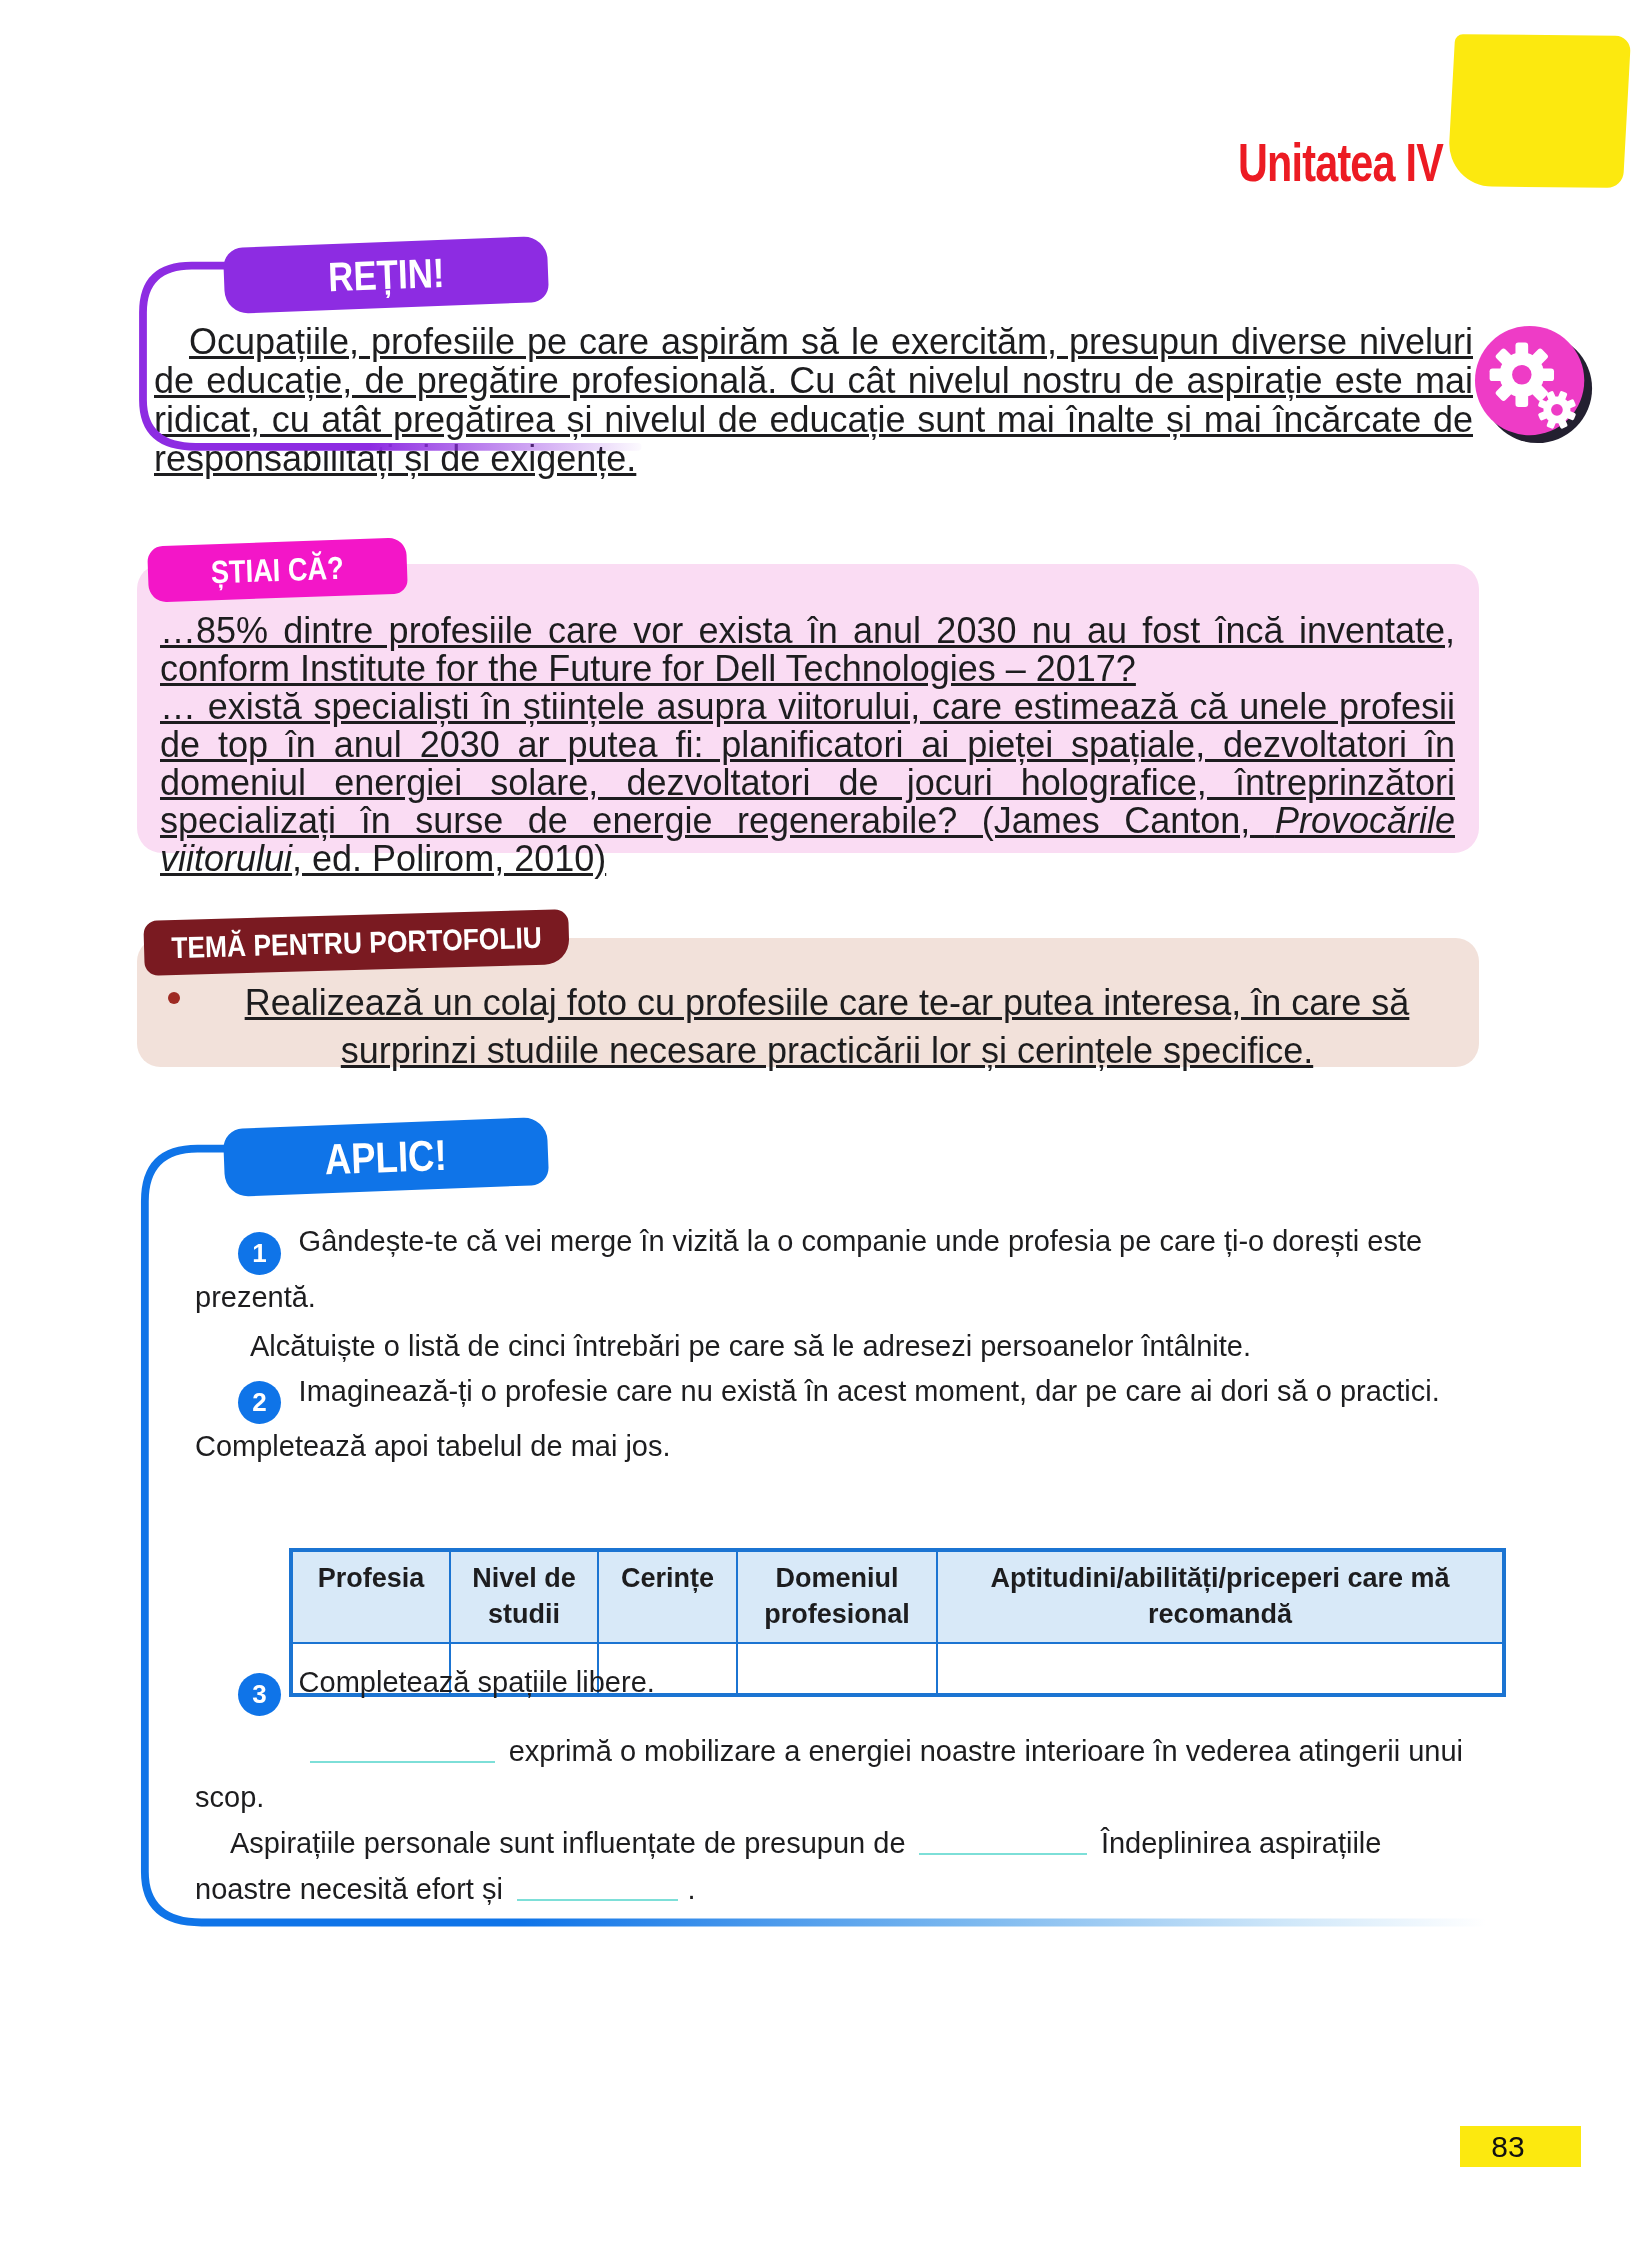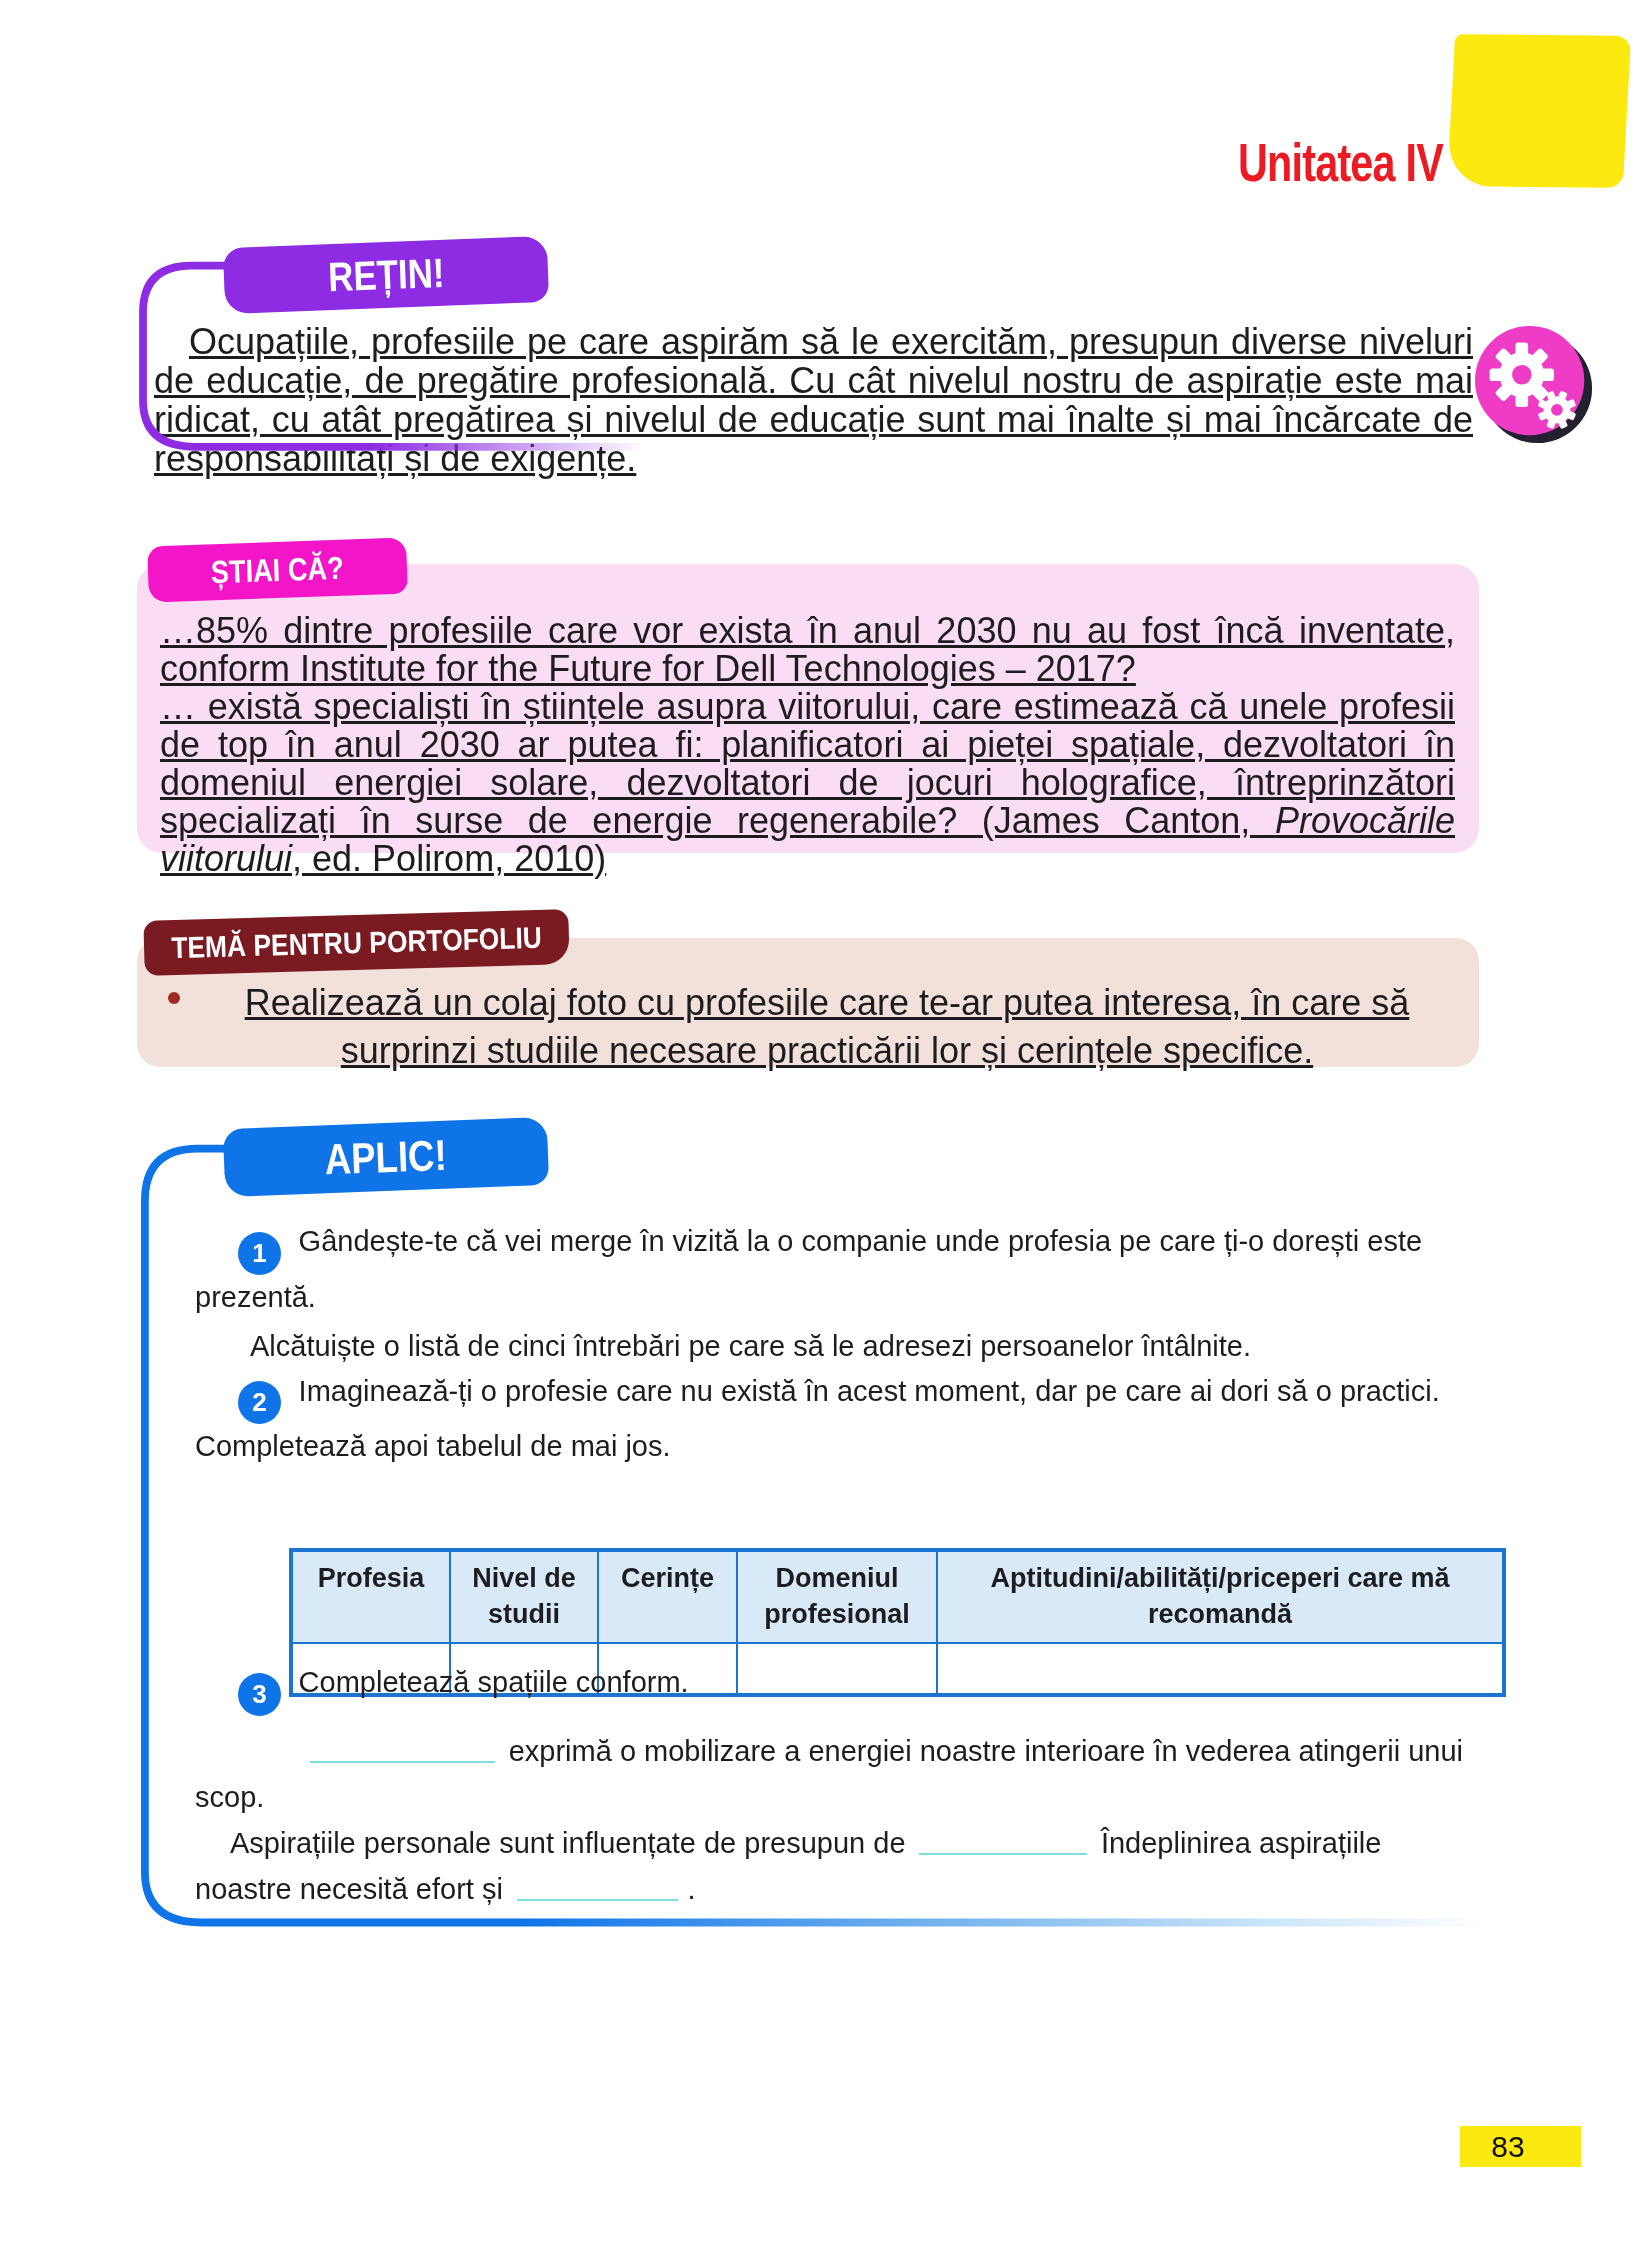--- a/index.html
+++ b/index.html
@@ -208,21 +208,21 @@
       <td></td>
       <td></td>
       <td></td>
       <td></td>
     </tr>
   </tbody>
     </table>
 </div>
 
 <div class="abs items" style="left:195px; top:1660px;">
-  <p><span class="num">3</span><span>Completează spațiile conform.</span></p>
+  <p><span class="num">3</span><span>Completează spațiile libere.</span></p>
 </div>
 
 <div class="abs fillblock" style="left:195px; top:1728px;">
   <p><span class="blank" style="width:185px; margin-left:115px; margin-right:13.7px;"></span><span>exprimă o mobilizare a energiei noastre interioare în vederea atingerii unui scop.</span></p>
   <p style="text-indent:35px;"><span>Aspirațiile personale sunt influențate de presupun de</span><span class="blank" style="width:168px; margin:0 13.7px;"></span><span>Îndeplinirea aspirațiile noastre necesită efort și</span><span class="blank" style="width:161px; margin:0 9.8px 0 13.7px;"></span><span>.</span></p>
 </div>
 
 <div class="abs page-num-box">
   <span>83</span>
 </div>

